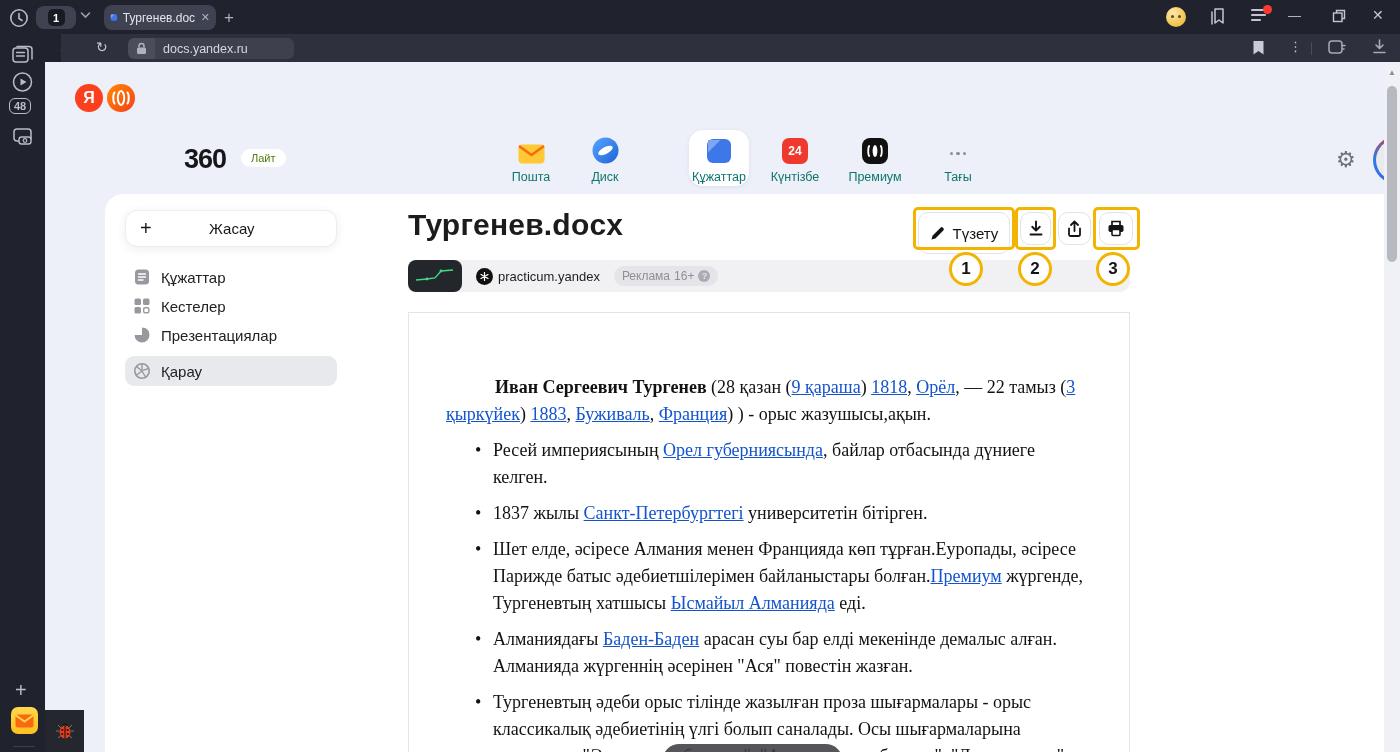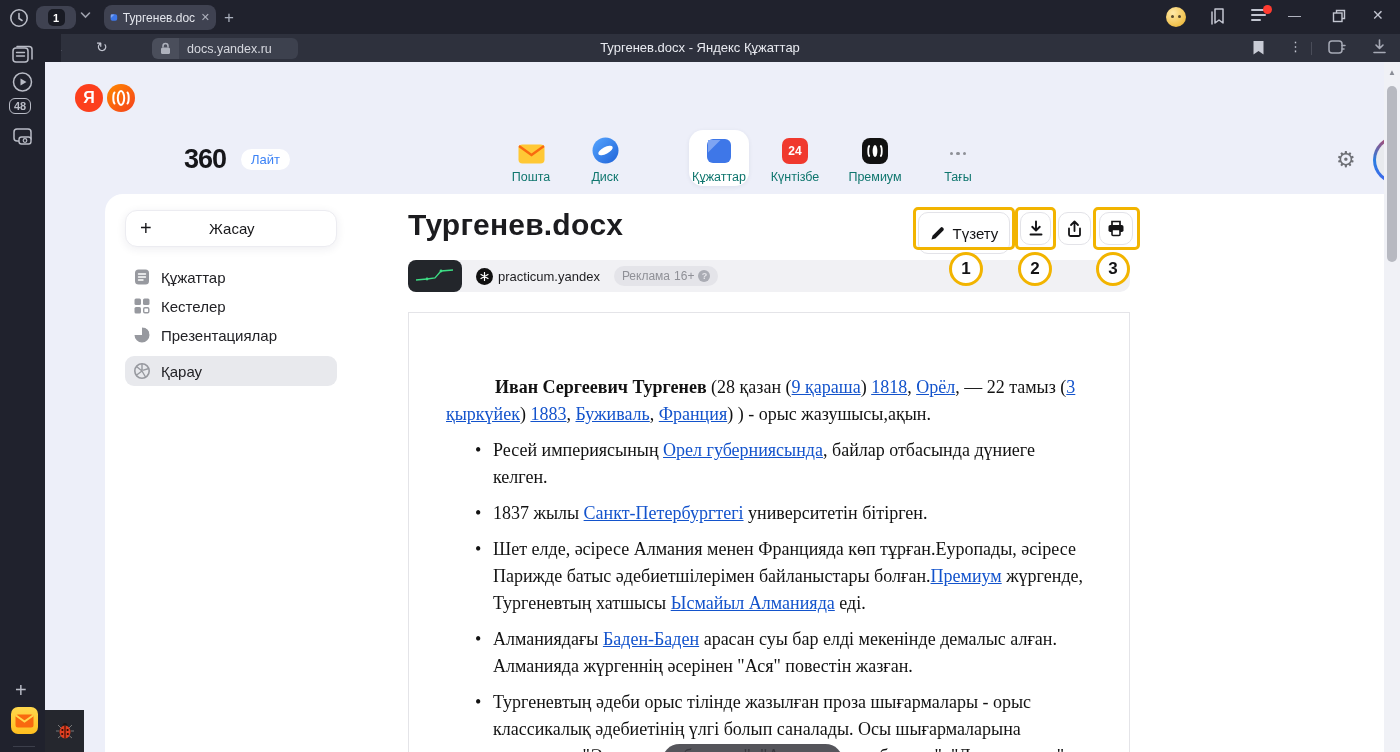--- a/index.html
+++ b/index.html
@@ -22,21 +22,21 @@
   #tab { left:104px; top:5px; width:112px; height:25px; justify-content:flex-start; padding:0 6px; gap:5px; width:112px; }
   #tab { width:112px; }
   #tab-title { color:#e3e5ec; font-size:12px; white-space:nowrap; overflow:hidden; max-width:72px; }
   #tab-close { color:#aeb1bd; font-size:11px; margin-left:1px; }
   #newtab { left:224px; top:8px; color:#aab0bd; font-size:17px; font-weight:300; }
 
   .dimglyph { color:#6a6d7a; }
   .liglyph  { color:#c3c6d1; }
   #back { left:50px; top:40px; font-size:15px; }
   #reload { left:96px; top:39px; font-size:14px; }
-  #urlpill { left:128px; top:39px; width:146px; height:21px; display:flex; border-radius:6px; overflow:hidden;margin-left:24px; }
+  #urlpill { left:128px; top:39px; width:166px; height:21px; display:flex; border-radius:6px; overflow:hidden; }
   #lockseg { width:27px; background:#4a4e5b; display:flex; align-items:center; justify-content:center; }
   #urlseg { flex:1; background:#3d414e; display:flex; align-items:center; padding-left:8px;
       color:#d6d8df; font-size:12.5px; }
   #page-title-center { left:400px; top:41px; width:600px; text-align:center; color:#e8eaf0; font-size:13px; }
   #bookmark-flag { left:1252px; top:40px; }
   #addr-kebab { left:1289px; top:39px; font-size:13px; }
   #addr-div { left:1311px; top:42px; width:1px; height:13px; background:#4a4d59; }
   #panels-ic { left:1328px; top:40px; }
   #dl-ic { left:1372px; top:39px; }
 
@@ -65,21 +65,21 @@
   #scrolltrack { left:1384px; top:62px; width:16px; height:690px; background:#f0f1f6; }
   #scroll-up { left:0; top:6px; width:16px; text-align:center; font-size:8px; color:#8a8d96; }
   #scroll-thumb { left:3px; top:24px; width:10px; height:176px; background:#b7b9c1; border-radius:5px; }
 
   
   #logo-ya { left:75px; top:84px; width:28px; height:28px; border-radius:50%; background:#fc3f1d;
      color:#fff; font-weight:bold; font-size:16px; display:flex; align-items:center; justify-content:center; }
   #logo-360ic { left:107px; top:84px; }
   #logo-360tx { left:139px; top:82px; font-size:27px; font-weight:bold; color:#16161a; letter-spacing:-1px; }
   #logo-lite { left:196px; top:87px; background:#fff; border-radius:12px; padding:3px 10px;
-     font-size:13px; color:#3b82f6; }
+     font-size:11px; color:#4d7c0f; }
   .appitem { top:72px; width:70px; text-align:center; }
   .appitem .ic { height:30px; display:flex; align-items:flex-end; justify-content:center; }
   .appitem .lb { margin-top:6px; font-size:12.5px; color:#0f766e; }
   #app-active-tile { left:644px; top:68px; width:60px; height:56px; background:#fff; border-radius:14px;
      box-shadow:0 1px 4px rgba(40,50,90,.08); }
   .cal-badge { width:26px; height:26px; background:#f0392e; border-radius:7px; color:#fff;
      font-size:12px; font-weight:bold; display:flex; align-items:center; justify-content:center; }
   .prem-badge { width:26px; height:26px; background:#111; border-radius:8px; display:flex; align-items:center; justify-content:center; }
   .more-dots { display:flex; gap:3px; padding-bottom:9px; }
   .more-dots b { width:3.5px; height:3.5px; border-radius:50%; background:#8e9097; }
@@ -215,21 +215,20 @@
     <span id="reload" class="abs liglyph" style="left:51px;top:5px">↻</span>
     <div id="urlpill" class="abs" style="left:83px;top:4px">
       <div id="lockseg">
         <svg width="11" height="13" viewBox="0 0 11 13">
             <rect x="1" y="5.5" width="9" height="6.5" rx="1.5" fill="#aeb2bd"></rect>
             <path d="M3 5.5V4a2.5 2.5 0 0 1 5 0v1.5" fill="none" stroke="#aeb2bd" stroke-width="1.5"></path>
           </svg>
       </div>
       <div id="urlseg">docs.yandex.ru</div>
     </div>
-    <div id="page-title-center" class="abs" style="left:355px;top:6px">Тургенев.docx - Яндекс Құжаттар</div>
     <div id="bookmark-flag" class="abs" style="left:1207px;top:6px">
       <svg width="13" height="16" viewBox="0 0 13 16">
           <path d="M1.5 1h10v13.5L6.5 11l-5 3.5z" fill="#c9ccd6"></path>
         </svg>
     </div>
     <span id="addr-kebab" class="abs liglyph" style="left:1244px;top:5px">⋮</span>
     <div id="addr-div" class="abs" style="left:1266px;top:8px"></div>
     <div id="panels-ic" class="abs" style="left:1283px;top:6px">
       <svg width="18" height="15" viewBox="0 0 18 15">
           <rect x="1" y="1" width="13" height="12" rx="3" fill="none" stroke="#a7aab6" stroke-width="1.5"></rect>

